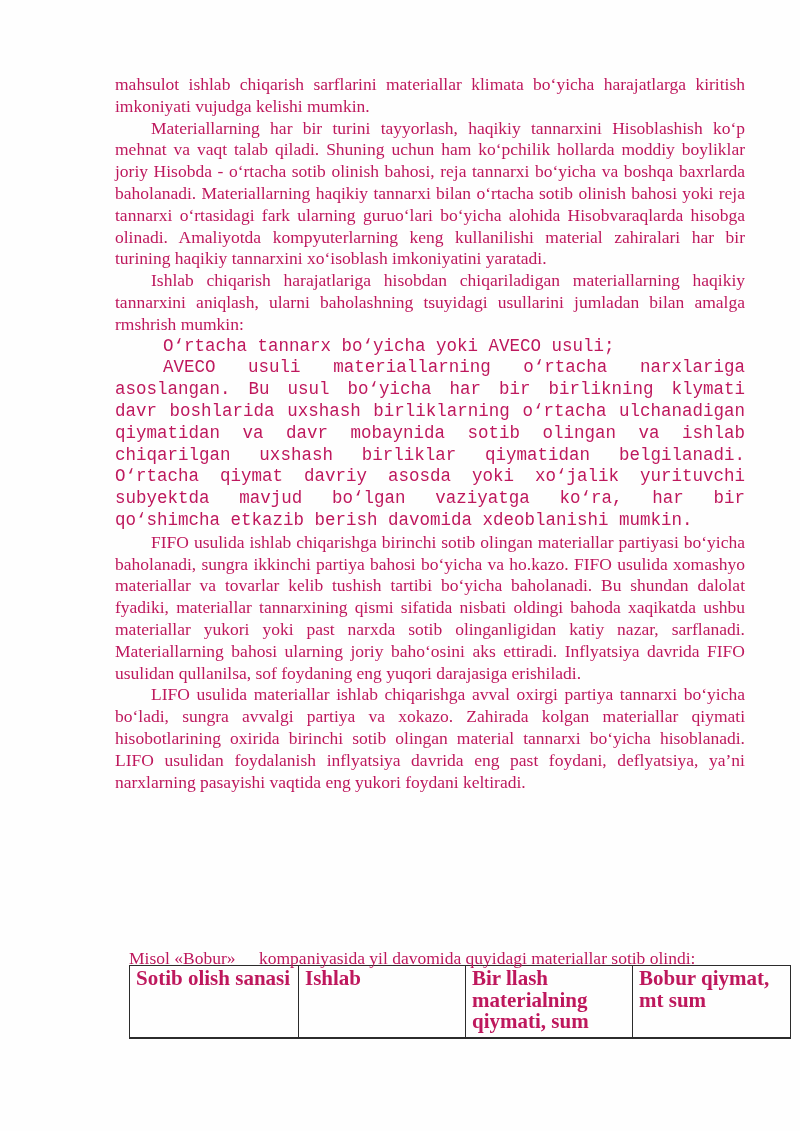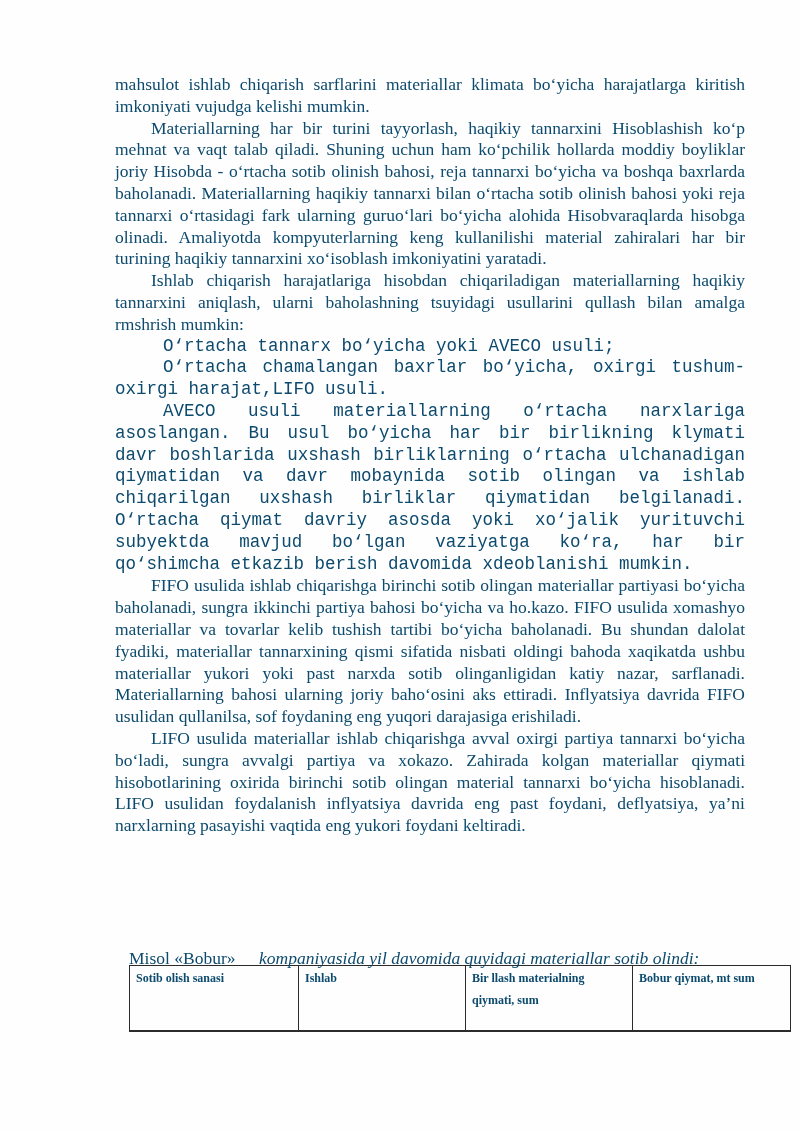--- a/index.html
+++ b/index.html
@@ -6,21 +6,21 @@
     margin: 0;
     padding: 0;
     background: #e8e8e8;
   }
   .page {
     position: relative;
     width: 800px;
     height: 1131px;
     margin: 0 auto;
     background: #fefefe;
-    color: #0c4a6e;
+    color: #be185d;
     font-family: "Liberation Serif", "DejaVu Serif", serif;
     overflow: hidden;
   }
   .content {
     position: absolute;
     left: 115px;
     top: 74px;
     width: 630px;
     font-size: 17.5px;
     line-height: 21.8px;
@@ -42,56 +42,55 @@
   }
   .misol-line {
     display: flex;
     align-items: baseline;
     line-height: 21px;
     margin-bottom: -4px;
     position: relative;
     z-index: 2;
   }
   .misol-label { flex: 0 0 130px; white-space: nowrap; }
-  .misol-rest  { flex: 1 1 auto; white-space: nowrap; font-style: italic; }
+  .misol-rest  { flex: 1 1 auto; white-space: nowrap; }
   table.purchases {
     position: relative;
     z-index: 1;
     width: 661px;
     border-collapse: collapse;
     table-layout: fixed;
   }
   table.purchases th {
     border: 1.6px solid #2b2b2b;
     vertical-align: top;
     text-align: left;
     font-weight: bold;
-    font-size: 12px;
+    font-size: 21px;
     line-height: 21.5px;
     padding: 2px 5px 4px 6px;
     height: 58px;
     overflow: hidden;
   }
   th.just { text-align: justify; }
   table.purchases { border-bottom: 2.2px solid #2b2b2b; }
   col.c1 { width: 169px; }
   col.c2 { width: 167px; }
   col.c3 { width: 167px; }
   col.c4 { width: 158px; }
 </style>
 </head>
 <body>
 
 <div class="page">
   <div class="content">
     <p>mahsulot ishlab chiqarish sarflarini materiallar klimata bo‘yicha harajatlarga kiritish imkoniyati vujudga kelishi mumkin.</p>
     <p class="indent">Materiallarning har bir turini tayyorlash, haqikiy tannarxini Hisoblashish ko‘p mehnat va vaqt talab qiladi. Shuning uchun ham ko‘pchilik hollarda moddiy boyliklar joriy Hisobda - o‘rtacha sotib olinish bahosi, reja tannarxi bo‘yicha va boshqa baxrlarda baholanadi. Materiallarning haqikiy tannarxi bilan o‘rtacha sotib olinish bahosi yoki reja tannarxi o‘rtasidagi fark ularning guruo‘lari bo‘yicha alohida Hisobvaraqlarda hisobga olinadi. Amaliyotda kompyuterlarning keng kullanilishi material zahiralari har bir turining haqikiy tannarxini xo‘isoblash imkoniyatini yaratadi.</p>
-    <p class="indent">Ishlab chiqarish harajatlariga hisobdan chiqariladigan materiallarning haqikiy tannarxini aniqlash, ularni baholashning tsuyidagi usullarini qullash bilan amalga rmshrish mumkin:</p>
+    <p class="indent">Ishlab chiqarish harajatlariga hisobdan chiqariladigan materiallarning haqikiy tannarxini aniqlash, ularni baholashning tsuyidagi usullarini jumladan bilan amalga rmshrish mumkin:</p>
     <p class="indent-lg">O‘rtacha tannarx bo‘yicha yoki AVECO usuli;</p>
-    <p class="indent-lg">O‘rtacha chamalangan baxrlar bo‘yicha, oxirgi tushum-oxirgi harajat,LIFO usuli.</p>
     <p class="indent-lg">AVECO usuli materiallarning o‘rtacha narxlariga asoslangan. Bu usul bo‘yicha har bir birlikning klymati davr boshlarida uxshash birliklarning o‘rtacha ulchanadigan qiymatidan va davr mobaynida sotib olingan va ishlab chiqarilgan uxshash birliklar qiymatidan belgilanadi. O‘rtacha qiymat davriy asosda yoki xo‘jalik yurituvchi subyektda mavjud bo‘lgan vaziyatga ko‘ra, har bir qo‘shimcha etkazib berish davomida xdeoblanishi mumkin.</p>
     <p class="indent">FIFO usulida ishlab chiqarishga birinchi sotib olingan materiallar partiyasi bo‘yicha baholanadi, sungra ikkinchi partiya bahosi bo‘yicha va ho.kazo. FIFO usulida xomashyo materiallar va tovarlar kelib tushish tartibi bo‘yicha baholanadi. Bu shundan dalolat fyadiki, materiallar tannarxining qismi sifatida nisbati oldingi bahoda xaqikatda ushbu materiallar yukori yoki past narxda sotib olinganligidan katiy nazar, sarflanadi. Materiallarning bahosi ularning joriy baho‘osini aks ettiradi. Inflyatsiya davrida FIFO usulidan qullanilsa, sof foydaning eng yuqori darajasiga erishiladi.</p>
     <p class="indent">LIFO usulida materiallar ishlab chiqarishga avval oxirgi partiya tannarxi bo‘yicha bo‘ladi, sungra avvalgi partiya va xokazo. Zahirada kolgan materiallar qiymati hisobotlarining oxirida birinchi sotib olingan material tannarxi bo‘yicha hisoblanadi. LIFO usulidan foydalanish inflyatsiya davrida eng past foydani, deflyatsiya, ya’ni narxlarning pasayishi vaqtida eng yukori foydani keltiradi.</p>
   </div>
 
   <div class="bottom-section">
     <div class="misol-line">
       <span class="misol-label">Misol «Bobur»</span>
       <span class="misol-rest">kompaniyasida yil davomida quyidagi materiallar sotib olindi:</span>
     </div>

